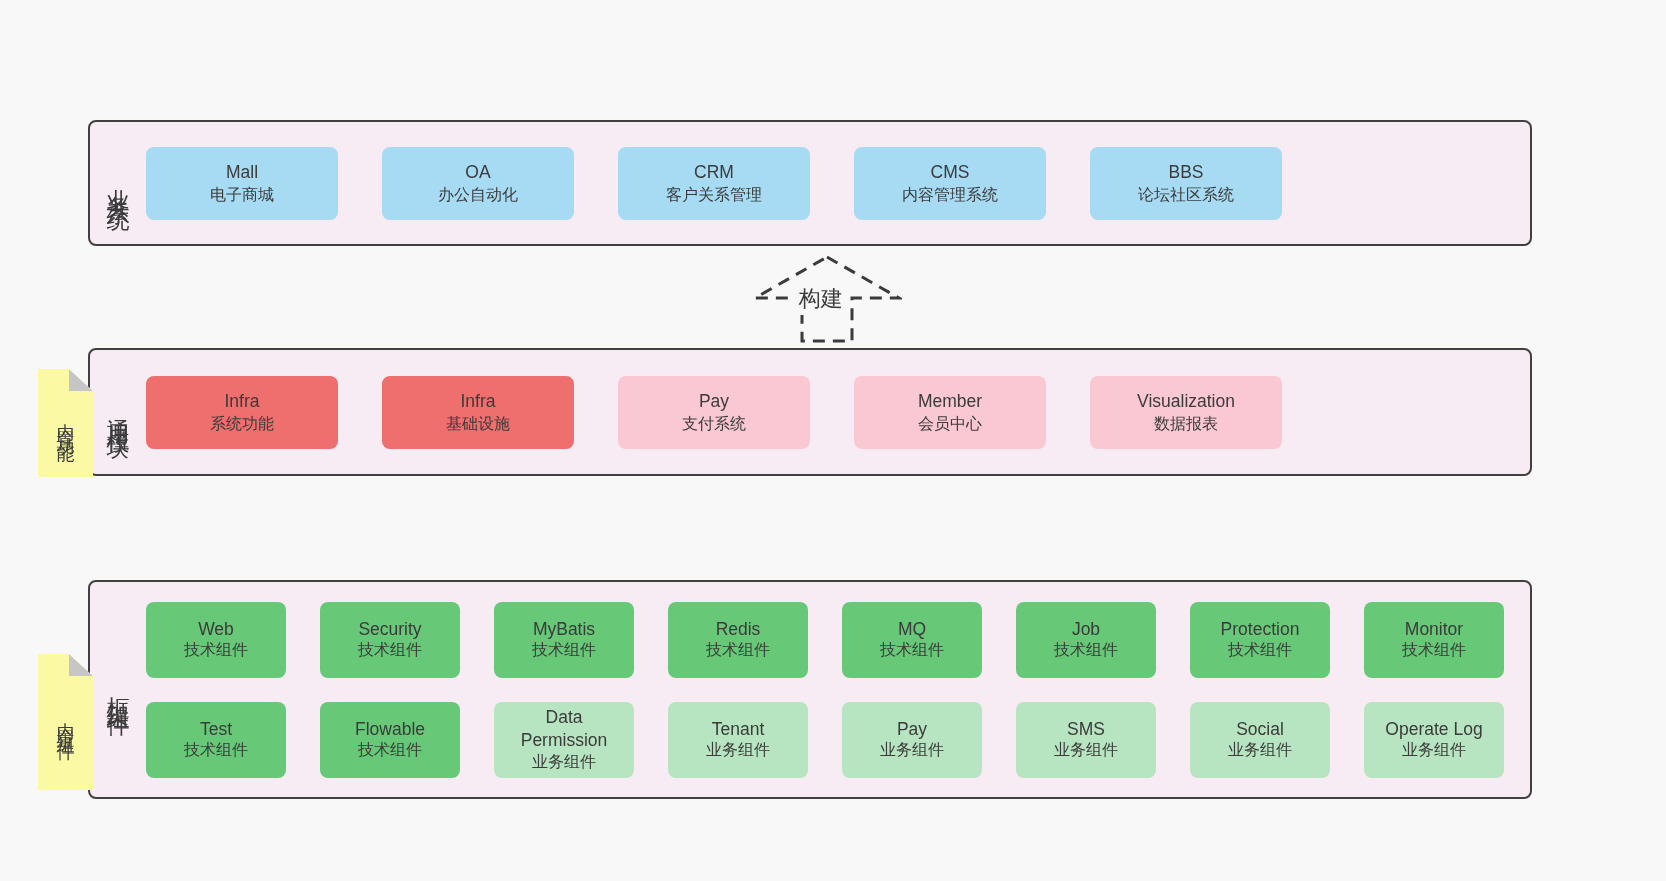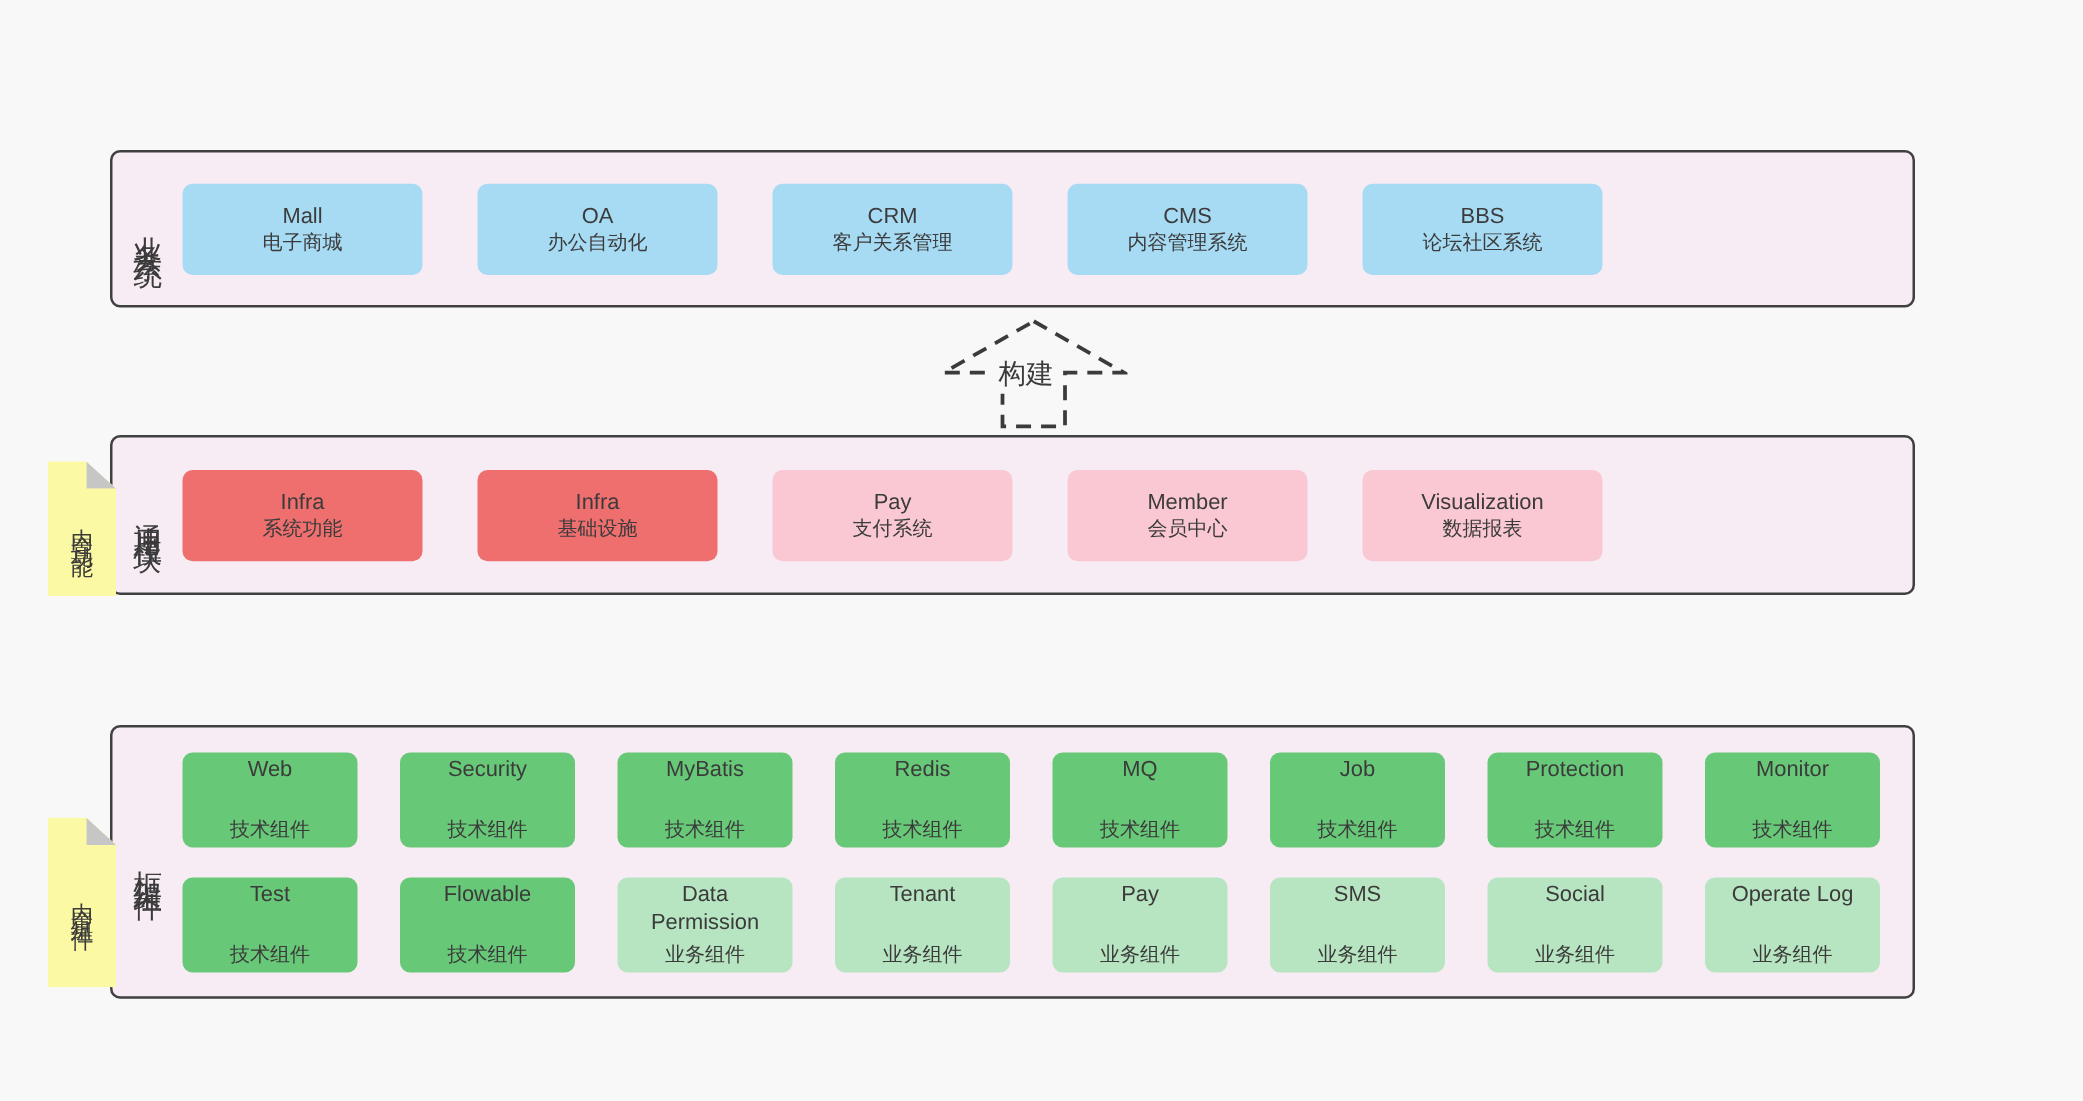--- a/index.html
+++ b/index.html
@@ -36,21 +36,21 @@
   .box.blue { background:var(--blue,#a7dbf3); }
   .box.red  { background:var(--red,#ef6e6e); }
   .box.pink { background:var(--pink,#fac8d2); }
   .fw-grid {
     flex:1; display:grid; grid-template-columns:repeat(8,140px);
     grid-auto-rows:76px; column-gap:34px; row-gap:24px;
     align-content:center; padding-right:10px;
   }
   .fw-box {
     border-radius:8px; display:flex; flex-direction:column;
-    align-items:center; justify-content:space-between; text-align:center;
+    align-items:center; justify-content:center; text-align:center;
     line-height:1.3; padding:2px 10px; box-sizing:border-box;
   }
   .fw-box .en { font-size:17.5px; }
   .fw-box .zh { font-size:16px; }
   .fw-box.gdark  { background:var(--green-dark,#67c878); }
   .fw-box.glight { background:var(--green-light,#b7e5c1); }
   .arrow { position:absolute; width:150px; height:90px; }
   #arrow-build { left:752px; top:254px; }
   #arrow-impl  { left:765px; top:486px; }
   .arrow svg { width:100%; height:100%; display:block; }

